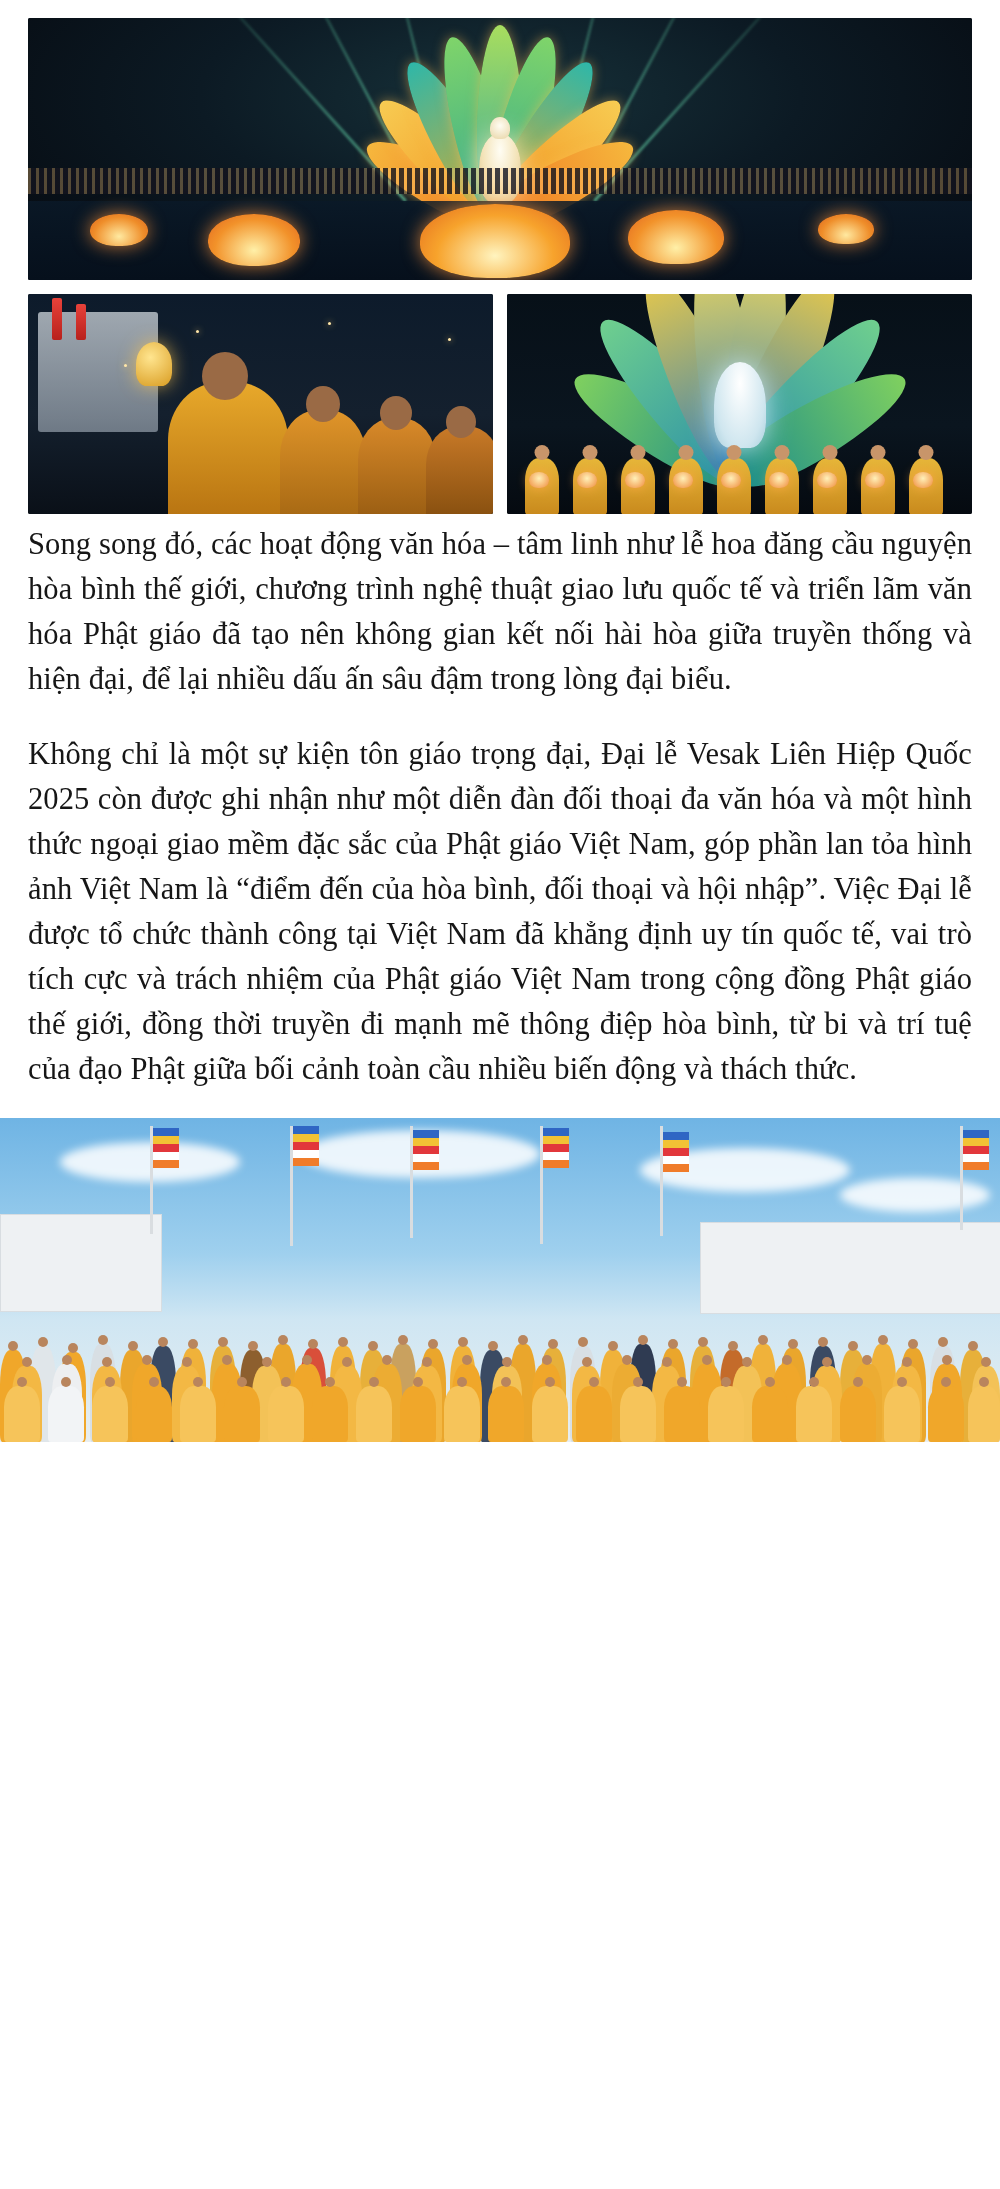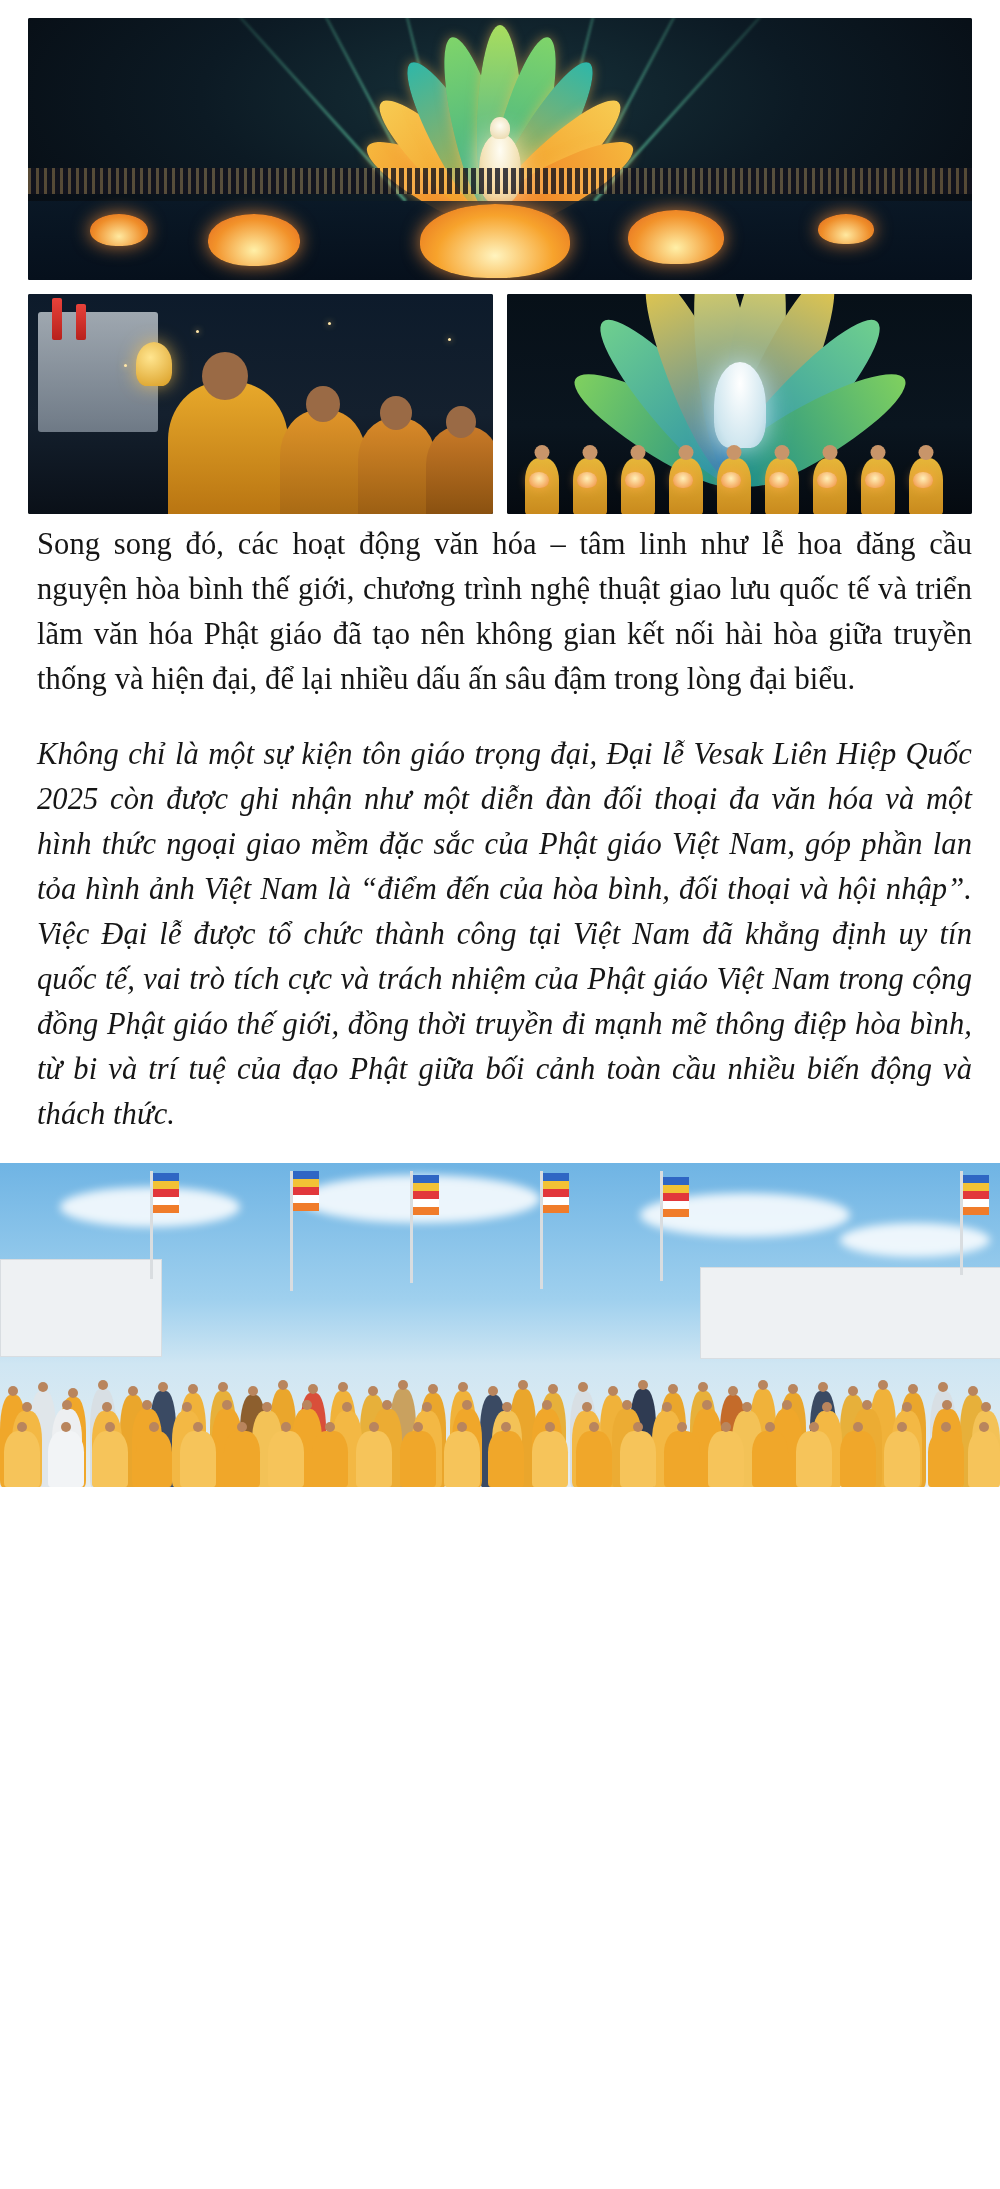--- a/index.html
+++ b/index.html
@@ -172,33 +172,33 @@
   .lantern {
     position: absolute;
     width: 20px; height: 16px;
     border-radius: 50% 50% 45% 45%;
     background: radial-gradient(circle at 50% 40%, #fff0b8, #f08a3a);
     box-shadow: 0 0 12px rgba(255,170,70,0.9);
   }
 
   
   .article {
-    padding: 8px 28px 0 37px;
+    padding: 8px 28px 0 28px;
     box-sizing: border-box;
   }
   .article p {
     margin: 0 0 30px 0;
     font-size: 30.5px;
     line-height: 45px;
     color: #161616;
     text-align: justify;
     text-justify: inter-word;
     letter-spacing: 0.1px;
   }
-  .article p:last-child { margin-bottom: 12px; font-style: italic; }
+  .article p:last-child { margin-bottom: 12px; }
 
   
   .group-photo-wrap {
     margin-top: 26px;
     width: 1000px;
     height: 324px;
     position: relative;
     overflow: hidden;
   }
   .gp-sky {

